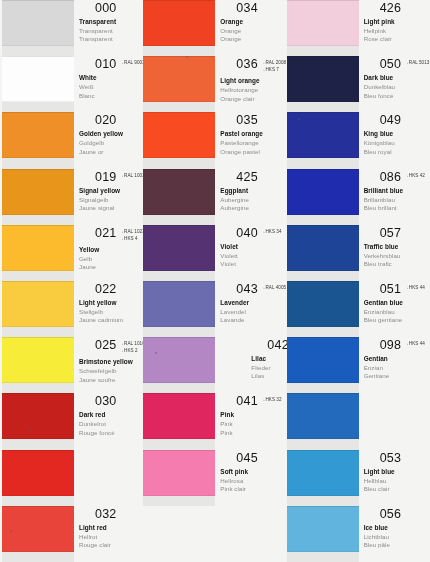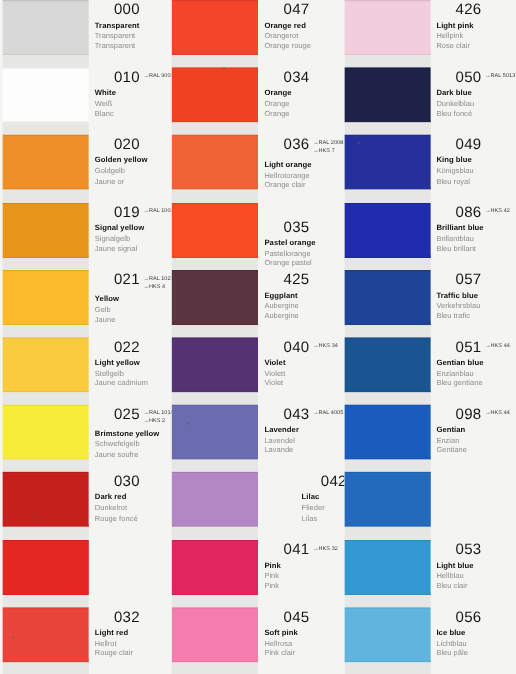--- a/index.html
+++ b/index.html
@@ -269,34 +269,20 @@
           </div>
           <div class="name-en">Light red</div>
           <div class="name-de">Hellrot</div>
           <div class="name-fr">Rouge clair</div>
         </div>
       </div>
     </div>
     <div class="column col-1">
       <div class="entry" style="height: 56.2px;">
         <div class="swatch-wrap" style="flex-direction: column; width: 72px; height: 56.2px;">
-          <div class="swatch" style="width: 72px; height: 46px; background: rgb(244, 69, 42);"></div>
-          <div class="gap" style="width: 72px; height: 10.2px; background: rgb(230, 230, 228);"></div>
-        </div>
-        <div class="info">
-          <div class="code-row">
-            <span class="num">047</span>
-          </div>
-          <div class="name-en">Orange red</div>
-          <div class="name-de">Orangerot</div>
-          <div class="name-fr">Orange rouge</div>
-        </div>
-      </div>
-      <div class="entry" style="height: 56.2px;">
-        <div class="swatch-wrap" style="flex-direction: column; width: 72px; height: 56.2px;">
           <div class="swatch" style="width: 72px; height: 46px; background: rgb(240, 66, 34);"></div>
           <div class="gap" style="width: 72px; height: 10.2px; background: rgb(230, 230, 228);"></div>
         </div>
         <div class="info">
           <div class="code-row">
             <span class="num">034</span>
           </div>
           <div class="name-en">Orange</div>
           <div class="name-de">Orange</div>
           <div class="name-fr">Orange</div>
@@ -313,21 +299,21 @@
             <div class="refs">
               <div class="ref">→RAL 2008</div>
               <div class="ref">→HKS 7</div>
             </div>
           </div>
           <div class="name-en">Light orange</div>
           <div class="name-de">Hellrotorange</div>
           <div class="name-fr">Orange clair</div>
         </div>
       </div>
-      <div class="entry" style="height: 56.2px; align-items: flex-end;">
+      <div class="entry" style="height: 56.2px;">
         <div class="swatch-wrap" style="flex-direction: column; width: 72px; height: 56.2px;">
           <div class="swatch" style="width: 72px; height: 46px; background: rgb(248, 75, 33);"></div>
           <div class="gap" style="width: 72px; height: 10.2px; background: rgb(230, 230, 228);"></div>
         </div>
         <div class="info">
           <div class="code-row">
             <span class="num">035</span>
           </div>
           <div class="name-en">Pastel orange</div>
           <div class="name-de">Pastellorange</div>

